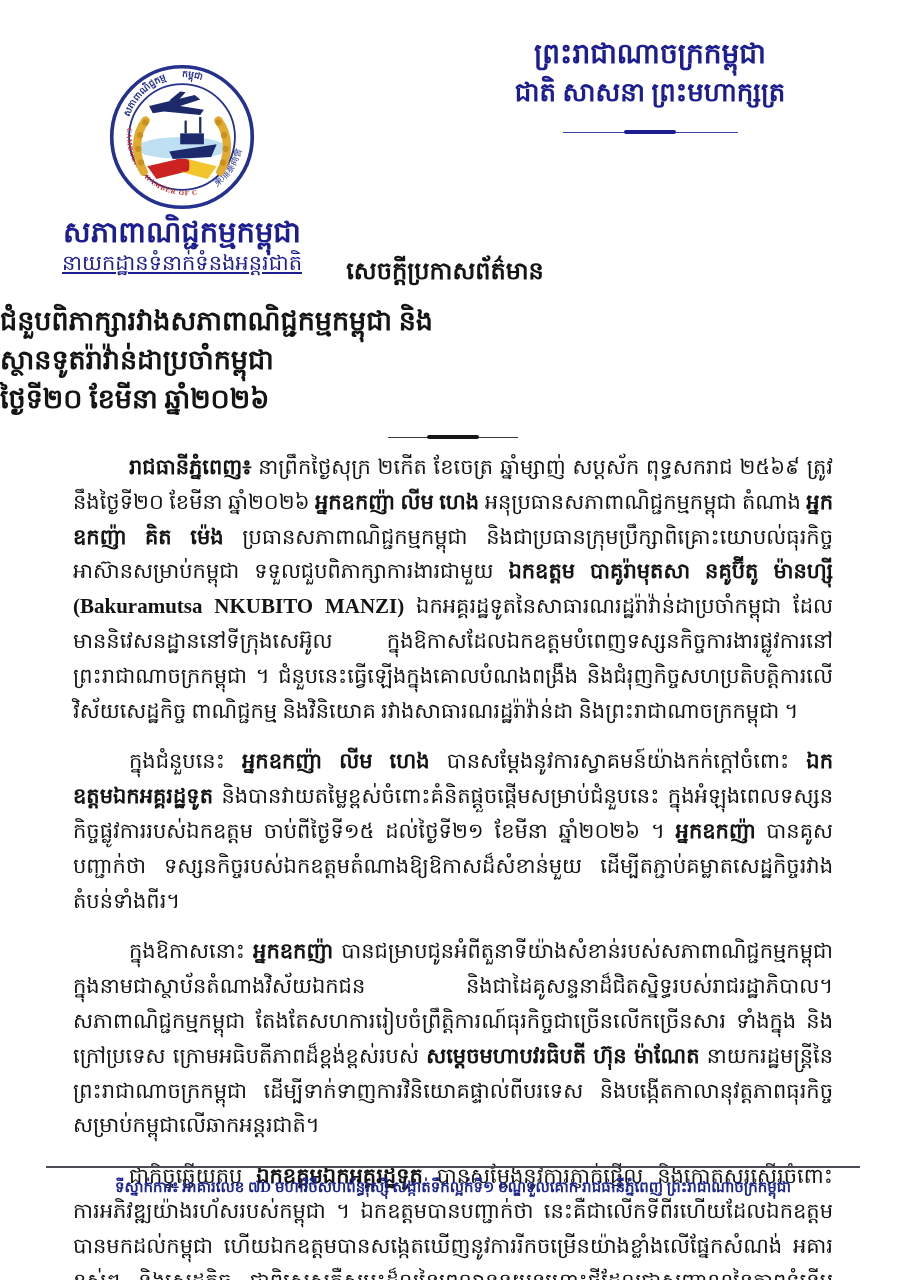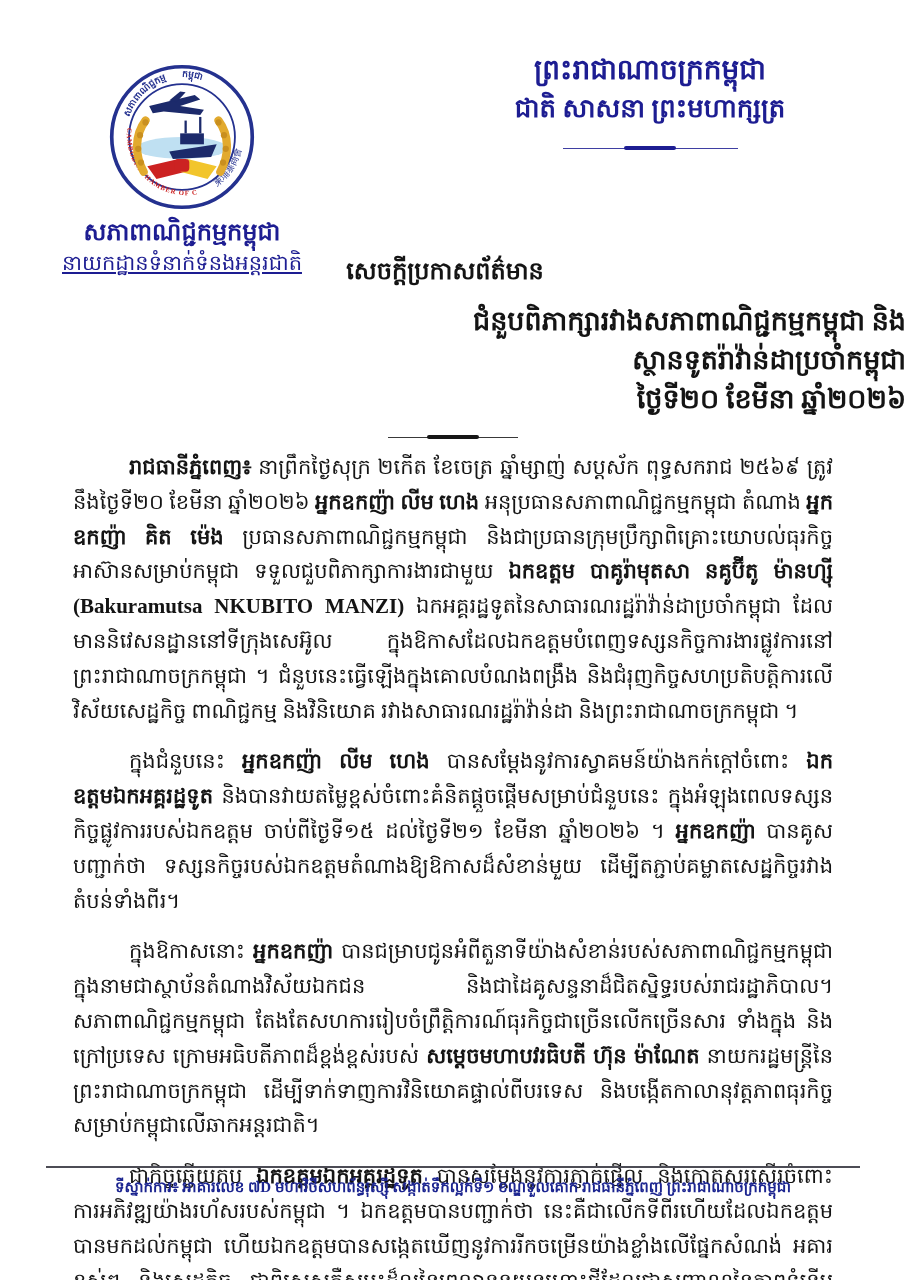--- a/index.html
+++ b/index.html
@@ -10,52 +10,52 @@
     background:#ffffff;
     font-family:"Liberation Serif","DejaVu Serif",serif;
     color:var(--c-body_black,#141414);
     overflow:hidden;
   }
   .b{font-weight:bold;}
 
   
   .kingdom-block{
     position:absolute;top:34px;left:430px;width:440px;
-    text-align:center;color:var(--c-header_navy,#1d1d92);margin-top:16px;
+    text-align:center;color:var(--c-header_navy,#1d1d92);
   }
   .kingdom-line1{font-size:28px;font-weight:bold;line-height:40px;}
   .kingdom-line2{font-size:26px;font-weight:bold;line-height:38px;}
 
   .orn-divider{position:relative;height:9px;}
   .orn-divider::before{content:'';position:absolute;left:0;right:0;top:4px;height:1px;background:currentColor;opacity:.85;}
   .orn-divider .mid{
     position:absolute;left:50%;top:2px;transform:translateX(-50%);
     width:52px;height:4px;border-radius:3px;background:currentColor;
   }
   .kingdom-divider{width:175px;margin:16px auto 0;color:var(--c-header_navy,#1d1d92);}
 
   
   .logo-wrap{position:absolute;top:64px;left:56px;width:252px;text-align:center;}
   .logo-svg{display:block;margin:0 auto;}
   .org-name{
-    margin-top:6px;font-size:24px;font-weight:bold;
+    margin-top:6px;font-size:29px;font-weight:bold;
     color:var(--c-header_navy,#1d1d92);line-height:32px;
   }
   .dept-name{
     font-size:21px;color:var(--c-header_navy,#1d1d92);line-height:30px;text-decoration:underline;
   }
 
   
   .press-label{
     position:absolute;top:254px;left:0;width:890px;
     text-align:center;font-size:24px;font-weight:bold;line-height:34px;
   }
   .title-block{
     position:absolute;top:302px;left:0;width:100%;
-    text-align:right;font-size:27px;font-weight:bold;line-height:39px;
+    text-align:left;font-size:27px;font-weight:bold;line-height:39px;
   }
   .title-divider{width:130px;margin:14px auto 0;color:#161616;}
 
   
   .body-text{
     position:absolute;top:434px;left:57px;width:792px;
     font-size:21px;line-height:34.8px;text-align:justify;
   }
   .body-text p{margin:16px;text-indent:56px;}
 

